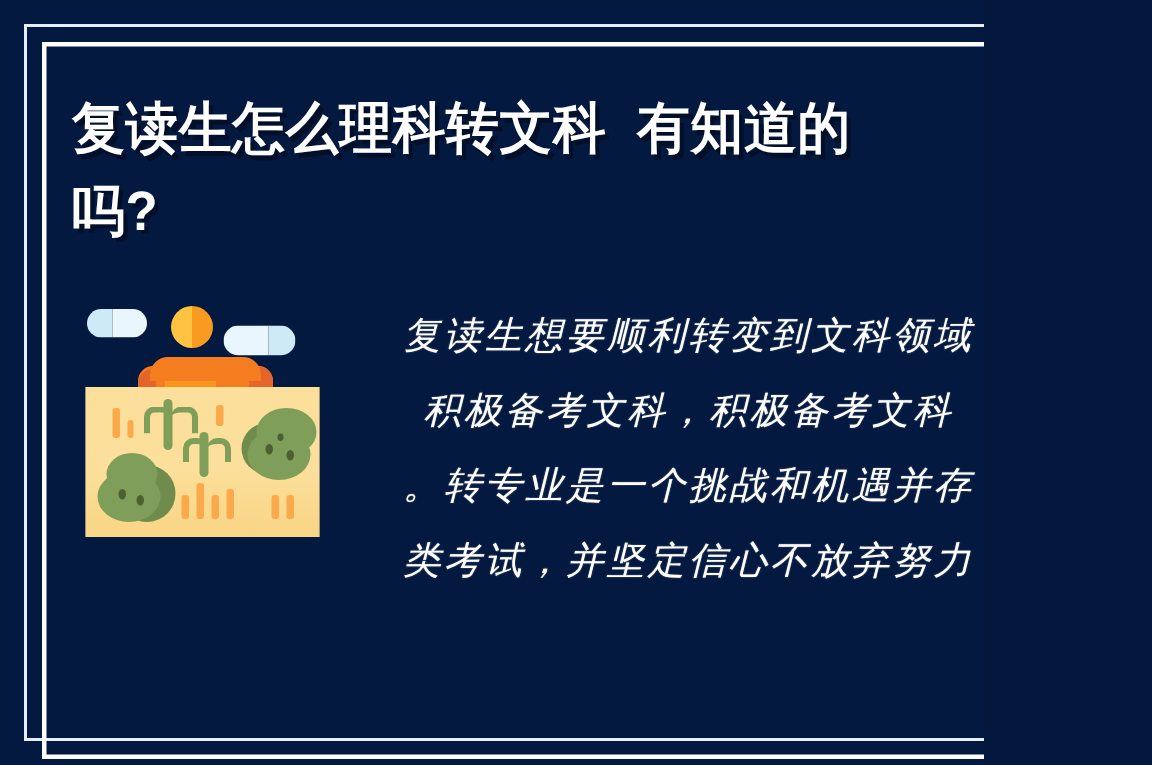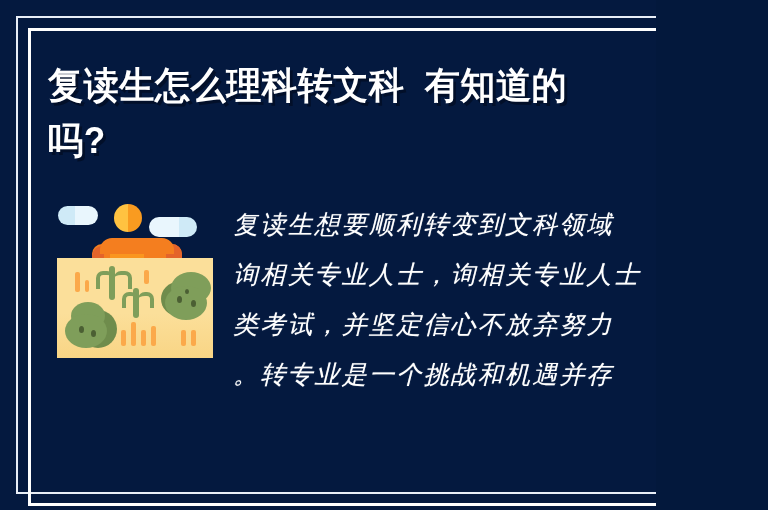--- a/index.html
+++ b/index.html
@@ -57,20 +57,21 @@
     transform-origin: left center;
   }
 
   
   .content-row {
     position: absolute;
     left: 0;
     top: 196px;
     width: 768px;
     height: 270px;
+    text-align: center;
   }
 
   
   .illustration {
     position: absolute;
     left: 52px;
     top: 0px;
     width: 165px;
     height: 168px;
   }
@@ -293,19 +294,19 @@
         <div class="grass" style="left:74px;  top:64px; width:5px; height:24px;"></div>
         <div class="grass" style="left:84px;  top:72px; width:5px; height:16px;"></div>
         <div class="grass" style="left:94px;  top:68px; width:5px; height:20px;"></div>
         <div class="grass" style="left:124px; top:72px; width:5px; height:16px;"></div>
         <div class="grass" style="left:134px; top:72px; width:5px; height:16px;"></div>
       </div>
     </div>
 
     <div class="body-text">
       <div class="body-line">复读生想要顺利转变到文科领域</div>
-      <div class="body-line">询相关专业人士，询相关专业人士</div>
+      <div class="body-line">积极备考文科，积极备考文科</div>
+      <div class="body-line">。转专业是一个挑战和机遇并存</div>
       <div class="body-line">类考试，并坚定信心不放弃努力</div>
-      <div class="body-line">。转专业是一个挑战和机遇并存</div>
     </div>
 
   </div>
 </div>
 
 </body></html>

